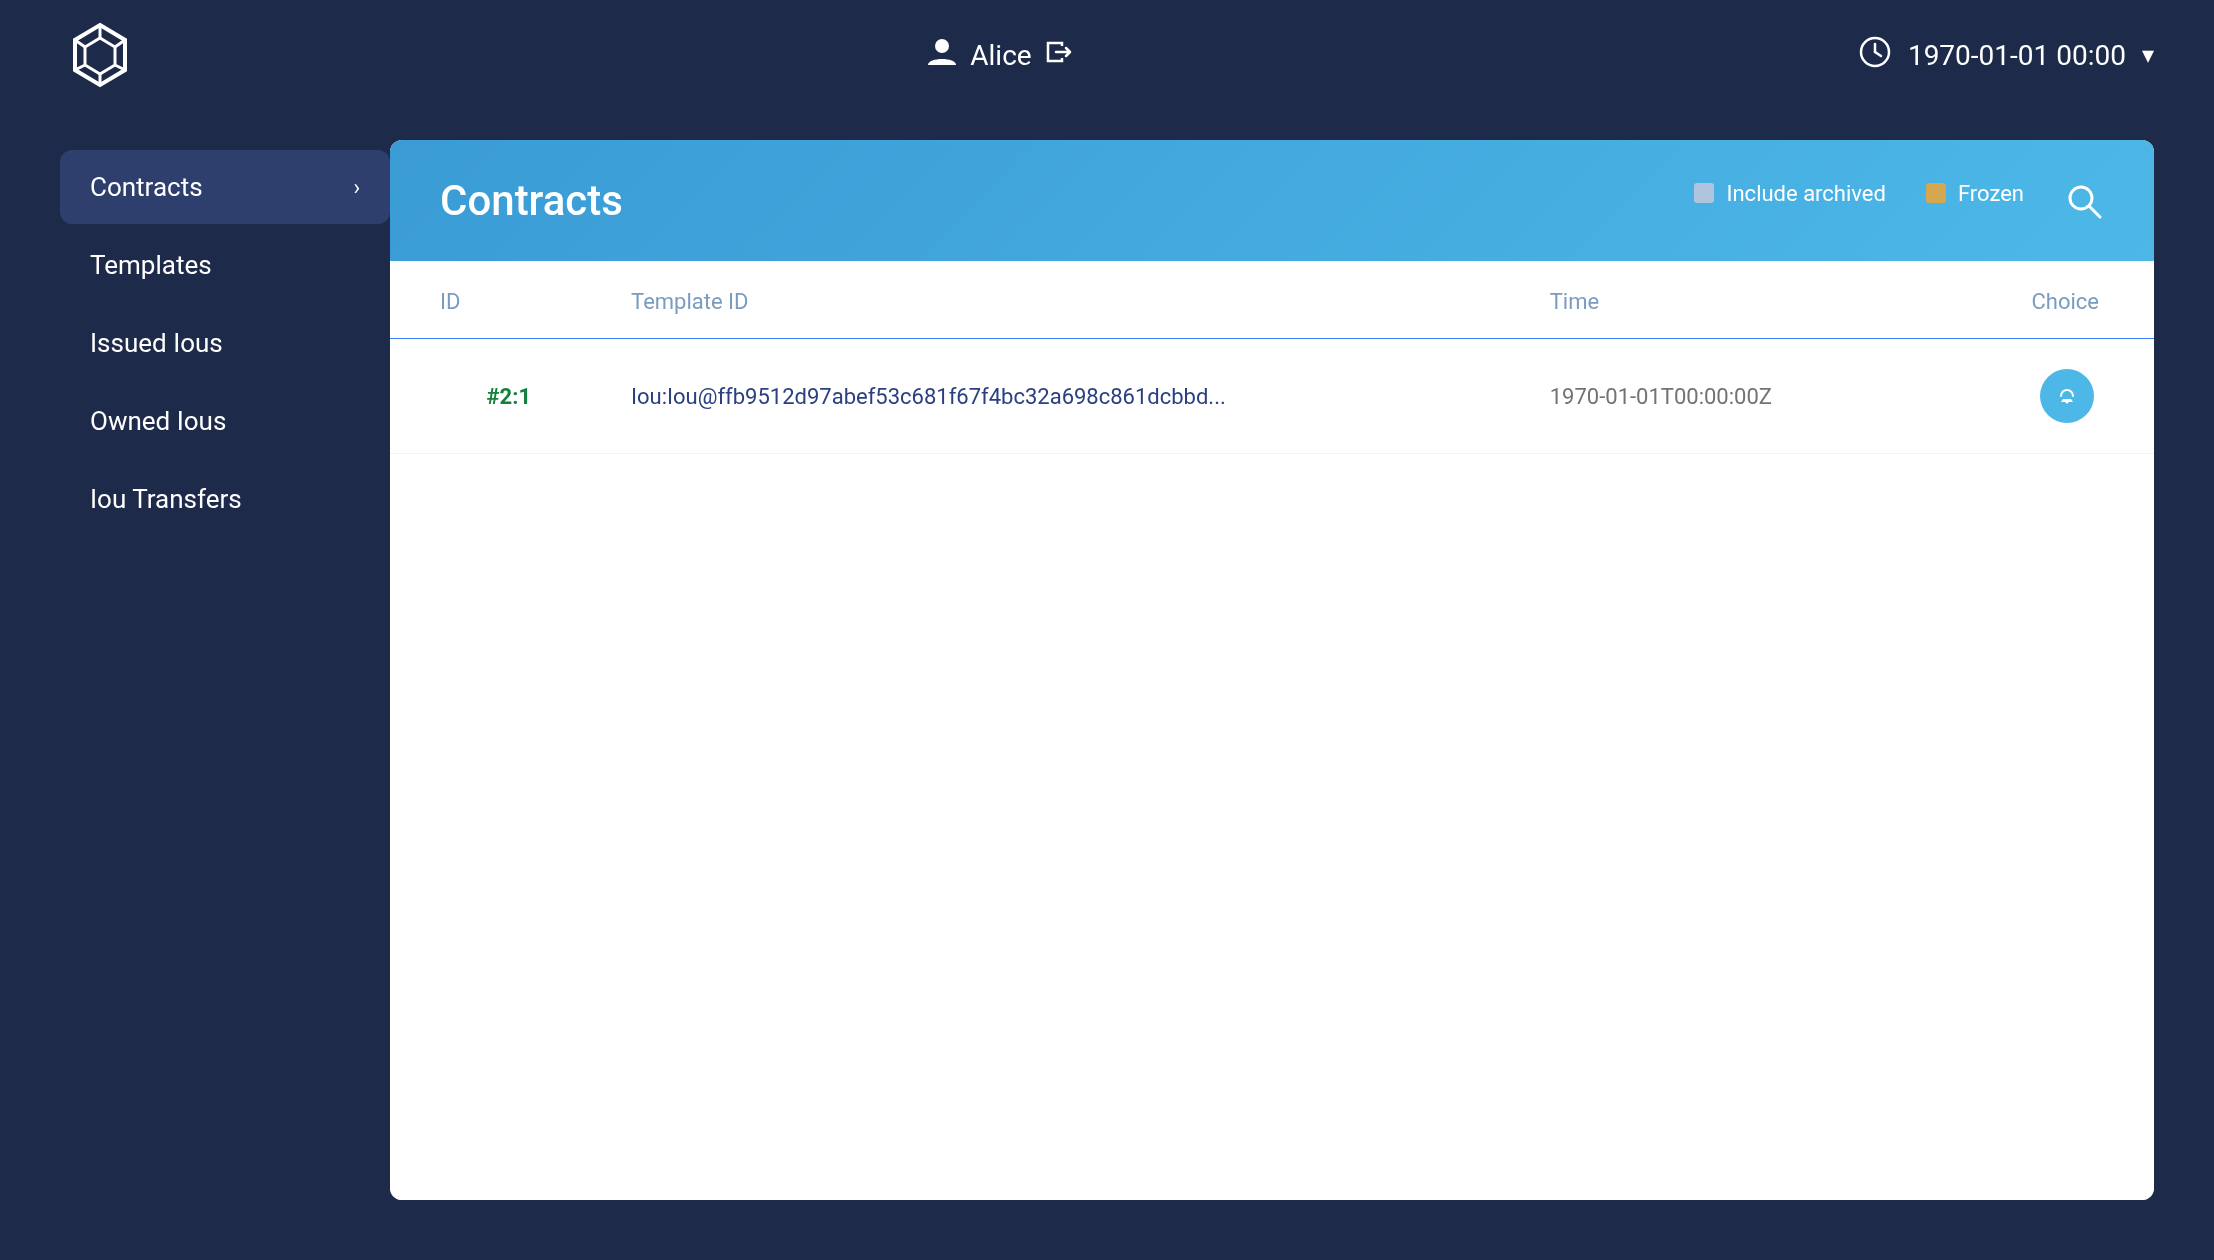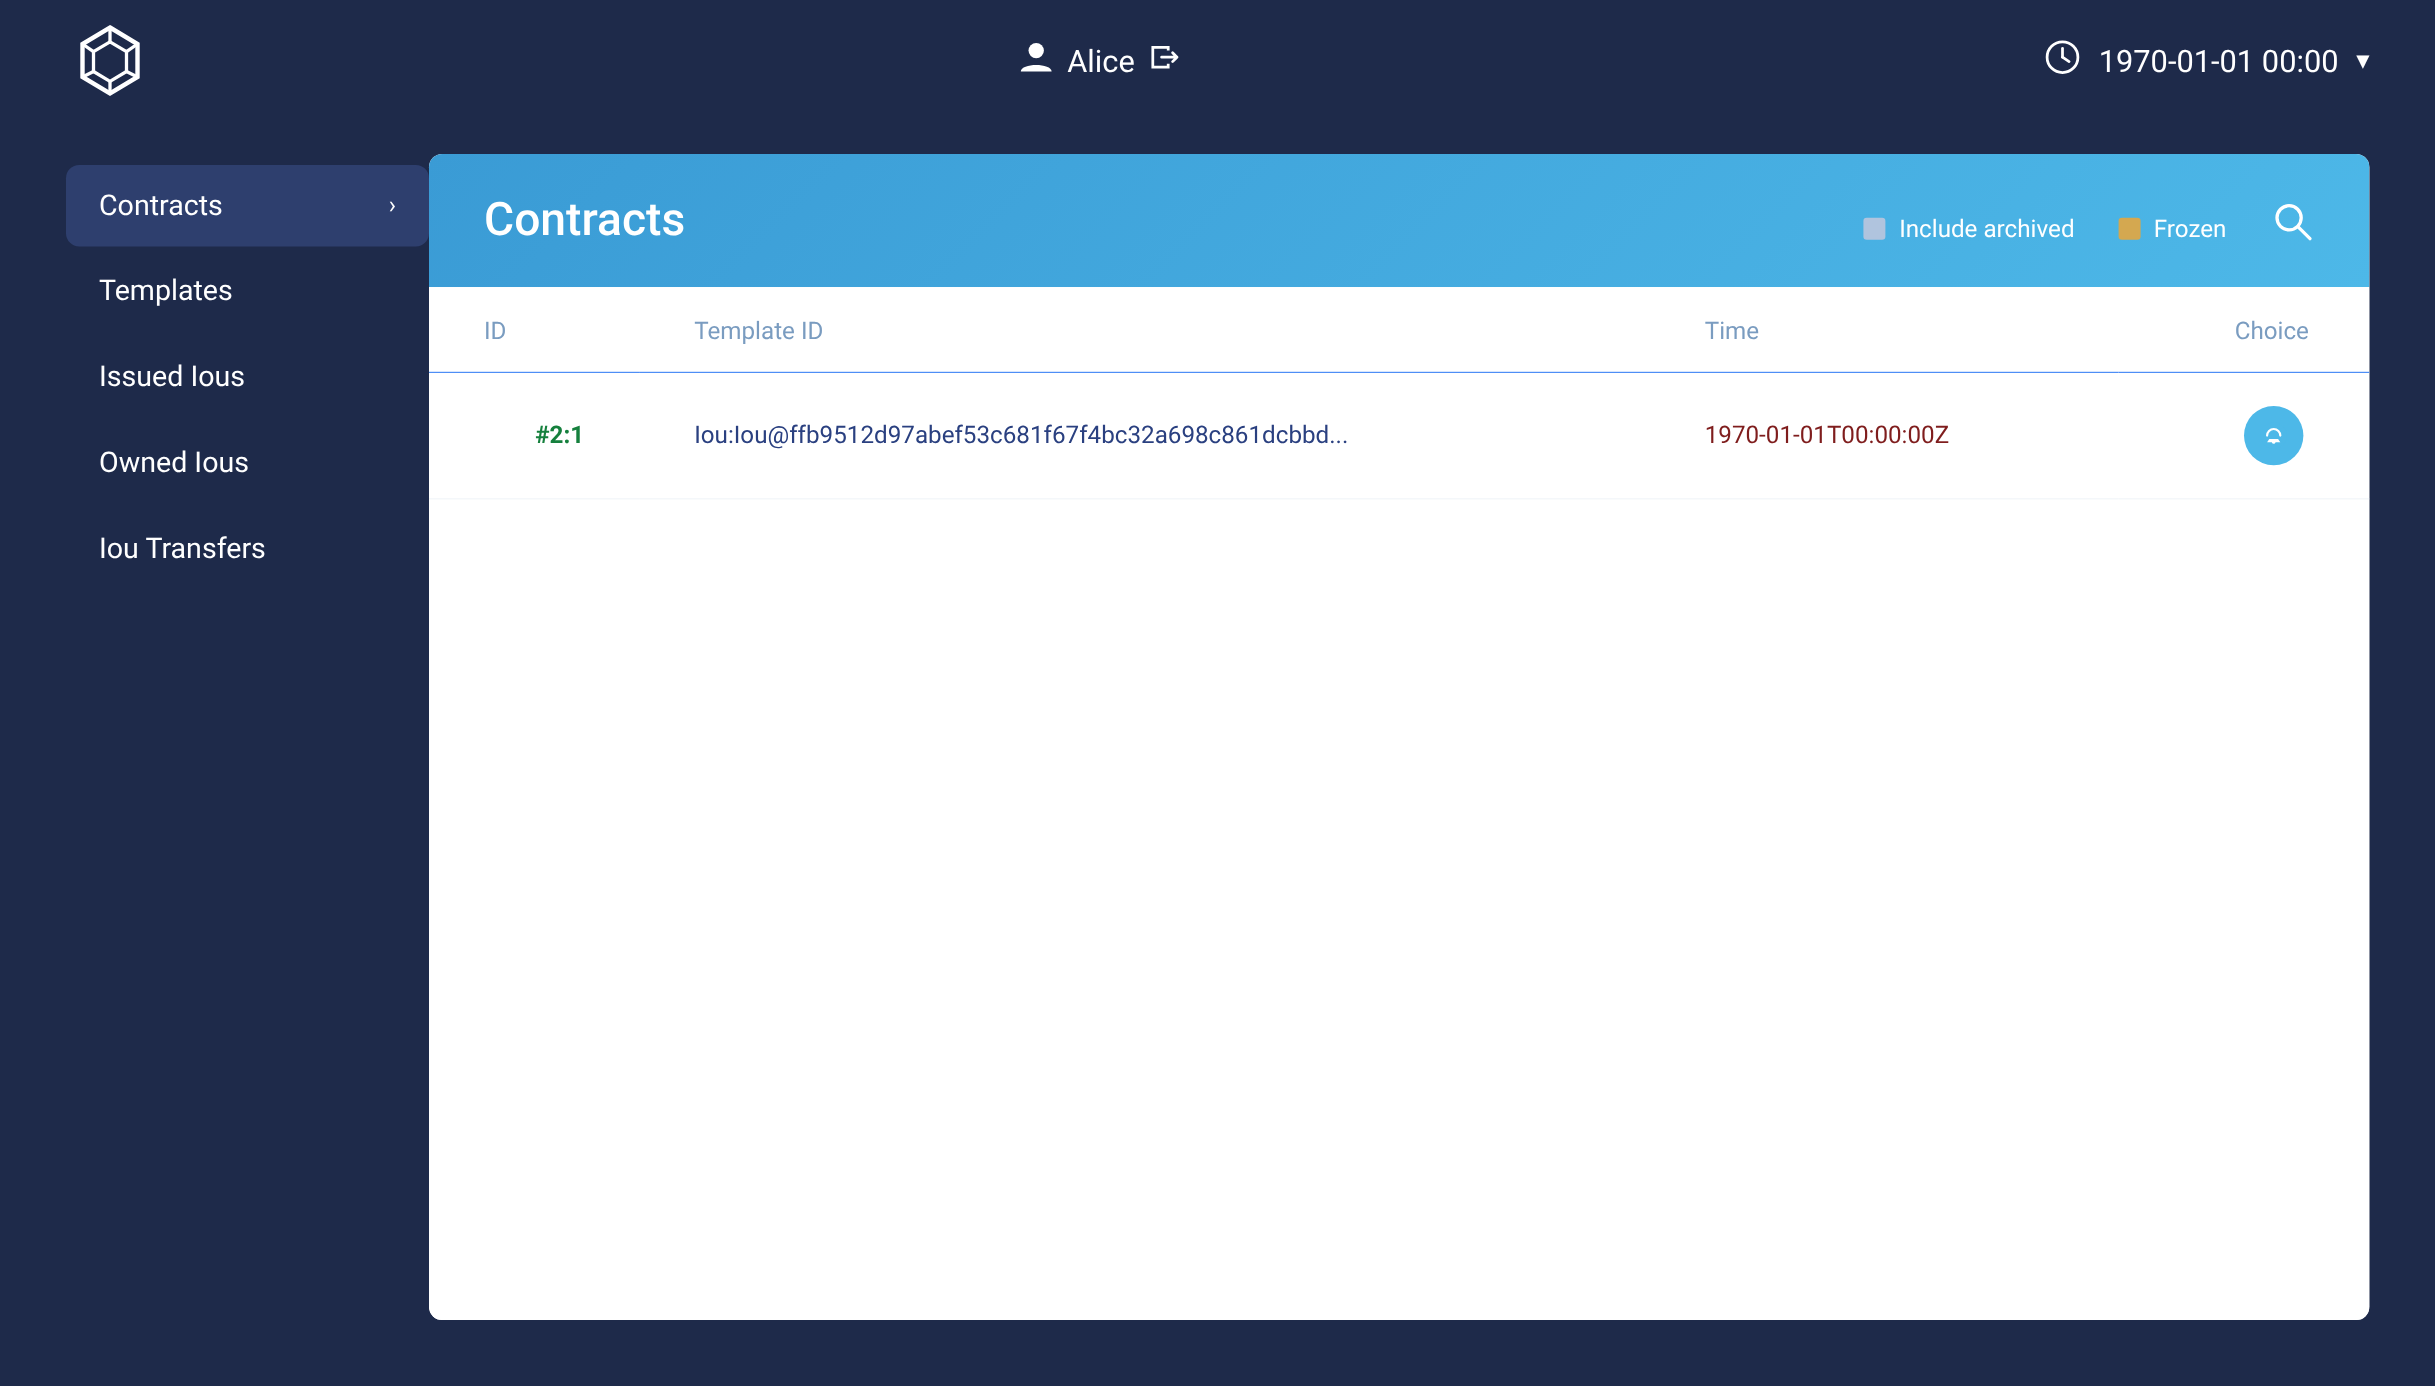--- a/index.html
+++ b/index.html
@@ -133,21 +133,21 @@
       justify-content: space-between;
       min-height: 100px;
     }
     .panel-title {
       color: white;
       font-size: 42px;
       font-weight: 500;
     }
     .panel-header-controls {
       display: flex;
-      align-items: flex-end;
+      align-items: flex-start;
       gap: 40px;
     }
     .filter-option {
       display: flex;
       align-items: center;
       gap: 12px;
       color: white;
       font-size: 22px;
       cursor: pointer;
     }
@@ -207,21 +207,21 @@
     }
     .table tbody td.col-id {
       font-weight: 700;
       color: #15803d;
       text-align: right;
     }
     .table tbody td.col-template {
       color: #2a4080;
     }
     .table tbody td.col-time {
-      color: #7f1d1d;
+      color: #737373;
     }
 
     .choice-btn {
       width: 54px;
       height: 54px;
       border-radius: 50%;
       background-color: #4db8e8;
       border: none;
       cursor: pointer;
       display: inline-flex;

